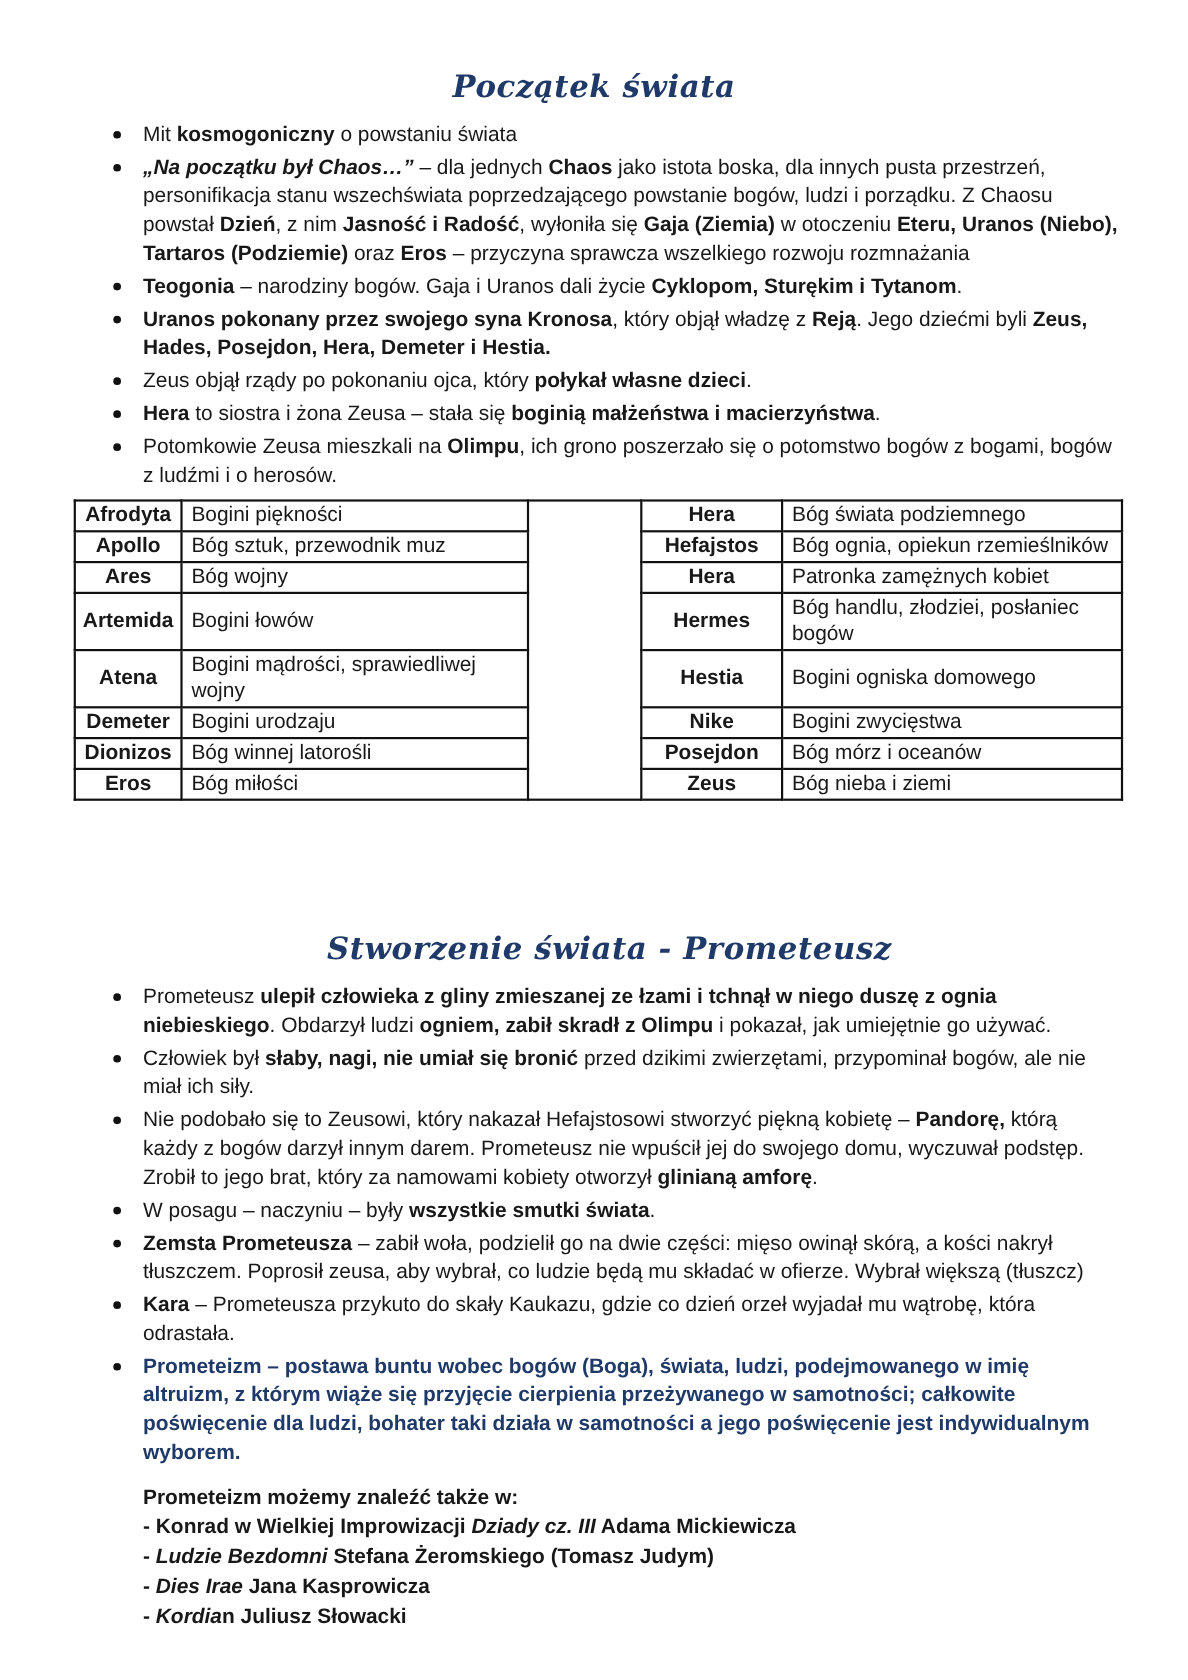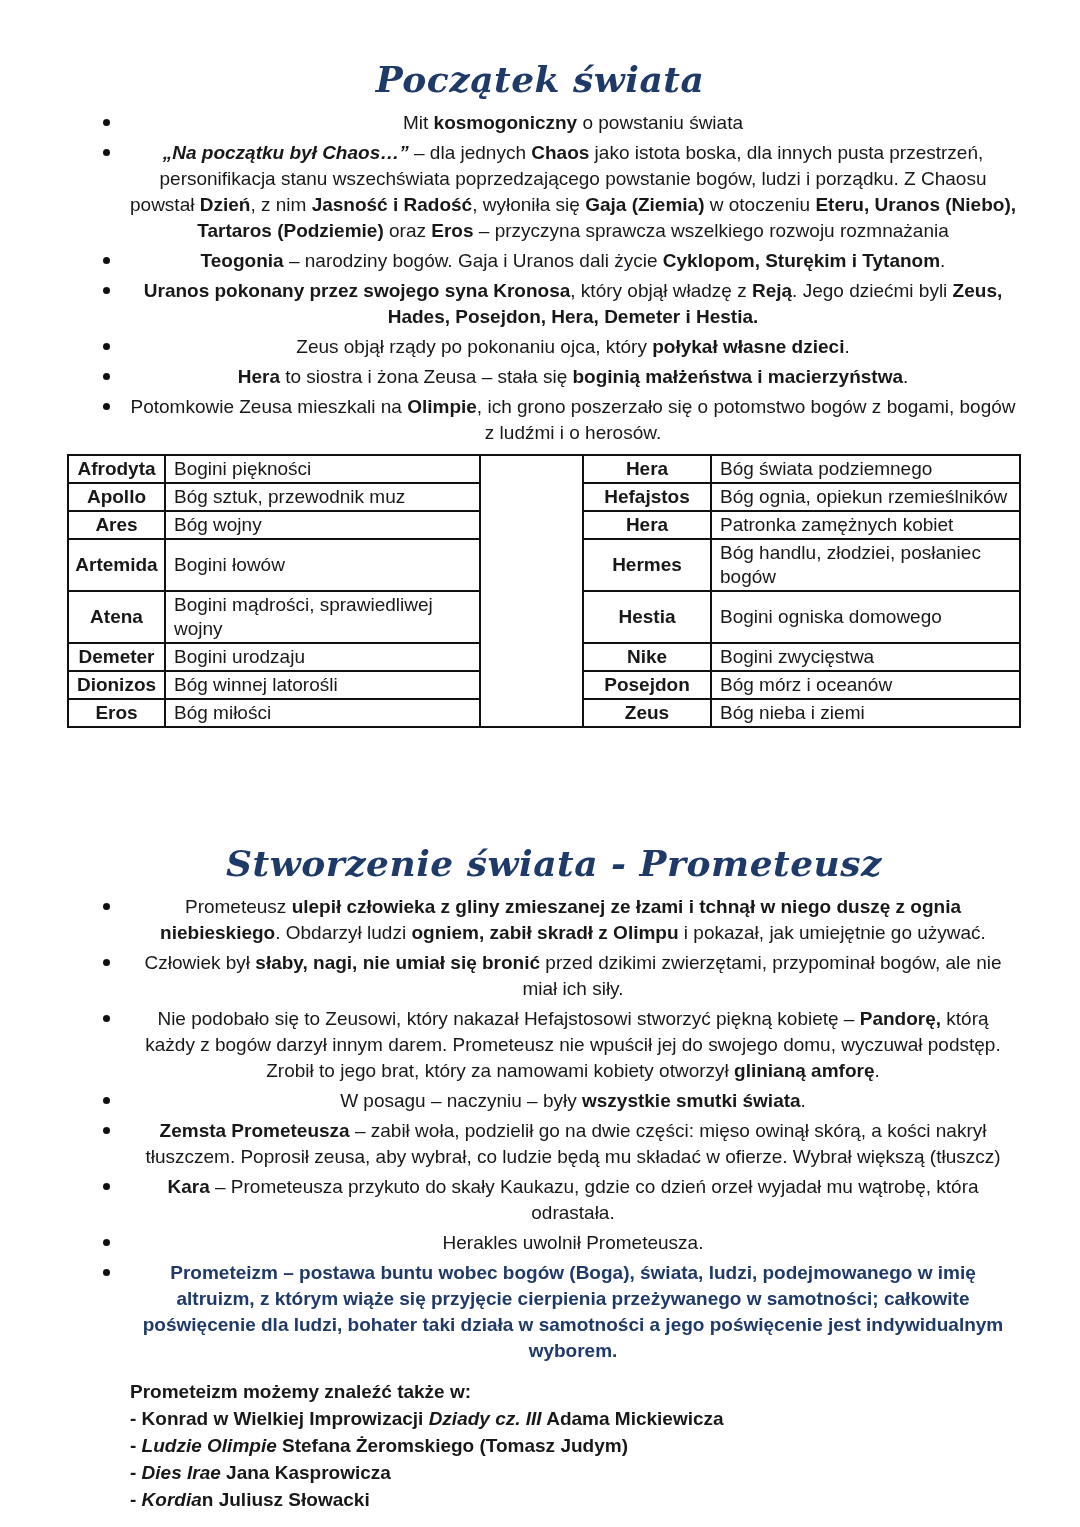--- a/index.html
+++ b/index.html
@@ -7,35 +7,34 @@
     width:1080px;height:1527px;
     font-family:"Liberation Sans",sans-serif;
     font-size:19px;color:#181818;
     overflow:hidden;
   }
   .page{position:relative;width:1080px;height:1527px;background:#fff;}
   .script-title{
     font-family:"DejaVu Serif",serif;
     font-style:italic;font-weight:700;
     text-align:center;
-    font-size:36px;line-height:34px;
+    font-size:28px;line-height:34px;
     letter-spacing:.5px;
     margin:62px 0 0 0;
   }
   .title-2{margin-top:118px;}
   ul.bullets{
     list-style:none;
     margin:14px 0 0 0;
     padding:0 64px 0 130px;
   }
   ul.bullets li{
     position:relative;
     line-height:26px;
     margin-bottom:4px;
-    text-align:center;
   }
   ul.bullets li::before{
     content:"";
     position:absolute;left:-27px;top:9px;
     width:7px;height:7px;border-radius:50%;
     background:#111;
   }
   .b{font-weight:700;}
   .i{font-style:italic;}
   .bi{font-weight:700;font-style:italic;}
@@ -66,21 +65,21 @@
 
   <h1 class="script-title" style="color: rgb(31, 58, 104);">Początek świata</h1>
 
   <ul class="bullets">
       <li><span>Mit </span><span class="b">kosmogoniczny</span><span> o powstaniu świata</span></li>
       <li><span class="bi">„Na początku był Chaos…”</span><span> – dla jednych </span><span class="b">Chaos</span><span> jako istota boska, dla innych pusta przestrzeń, personifikacja stanu wszechświata poprzedzającego powstanie bogów, ludzi i porządku. Z Chaosu powstał </span><span class="b">Dzień</span><span>, z nim </span><span class="b">Jasność i Radość</span><span>, wyłoniła się </span><span class="b">Gaja (Ziemia)</span><span> w otoczeniu </span><span class="b">Eteru, Uranos (Niebo), Tartaros (Podziemie)</span><span> oraz </span><span class="b">Eros</span><span> – przyczyna sprawcza wszelkiego rozwoju rozmnażania</span></li>
       <li><span class="b">Teogonia</span><span> – narodziny bogów. Gaja i Uranos dali życie </span><span class="b">Cyklopom, Sturękim i Tytanom</span><span>.</span></li>
       <li><span class="b">Uranos pokonany przez swojego syna Kronosa</span><span>, który objął władzę z </span><span class="b">Reją</span><span>. Jego dziećmi byli </span><span class="b">Zeus, Hades, Posejdon, Hera, Demeter i Hestia.</span></li>
       <li><span>Zeus objął rządy po pokonaniu ojca, który </span><span class="b">połykał własne dzieci</span><span>.</span></li>
       <li><span class="b">Hera</span><span> to siostra i żona Zeusa – stała się </span><span class="b">boginią małżeństwa i macierzyństwa</span><span>.</span></li>
-      <li><span>Potomkowie Zeusa mieszkali na </span><span class="b">Olimpie</span><span>, ich grono poszerzało się o potomstwo bogów z bogami, bogów z ludźmi i o herosów.</span></li>
+      <li><span>Potomkowie Zeusa mieszkali na </span><span class="b">Olimpu</span><span>, ich grono poszerzało się o potomstwo bogów z bogami, bogów z ludźmi i o herosów.</span></li>
     </ul>
 
   <table class="gods">
     <colgroup>
       <col style="width:97px">
       <col style="width:315px">
       <col style="width:103px">
       <col style="width:128px">
       <col style="width:309px">
     </colgroup>
@@ -139,27 +138,26 @@
 
   <h1 class="script-title title-2" style="color: rgb(31, 58, 104); padding-left: 28px;">Stworzenie świata - Prometeusz</h1>
 
   <ul class="bullets">
       <li><span>Prometeusz </span><span class="b">ulepił człowieka z gliny zmieszanej ze łzami i tchnął w niego duszę z ognia niebieskiego</span><span>. Obdarzył ludzi </span><span class="b">ogniem, zabił skradł z Olimpu</span><span> i pokazał, jak umiejętnie go używać.</span></li>
       <li><span>Człowiek był </span><span class="b">słaby, nagi, nie umiał się bronić</span><span> przed dzikimi zwierzętami, przypominał bogów, ale nie miał ich siły.</span></li>
       <li><span>Nie podobało się to Zeusowi, który nakazał Hefajstosowi stworzyć piękną kobietę – </span><span class="b">Pandorę,</span><span> którą każdy z bogów darzył innym darem. Prometeusz nie wpuścił jej do swojego domu, wyczuwał podstęp. Zrobił to jego brat, który za namowami kobiety otworzył </span><span class="b">glinianą amforę</span><span>.</span></li>
       <li><span>W posagu – naczyniu – były </span><span class="b">wszystkie smutki świata</span><span>.</span></li>
       <li><span class="b">Zemsta Prometeusza</span><span> – zabił woła, podzielił go na dwie części: mięso owinął skórą, a kości nakrył tłuszczem. Poprosił zeusa, aby wybrał, co ludzie będą mu składać w ofierze. Wybrał większą (tłuszcz)</span></li>
       <li><span class="b">Kara</span><span> – Prometeusza przykuto do skały Kaukazu, gdzie co dzień orzeł wyjadał mu wątrobę, która odrastała.</span></li>
-      <li><span>Herakles uwolnił Prometeusza.</span></li>
       <li class="blue" style="color: rgb(31, 58, 104);"><span>Prometeizm – postawa buntu wobec bogów (Boga), świata, ludzi, podejmowanego w imię altruizm, z którym wiąże się przyjęcie cierpienia przeżywanego w samotności; całkowite poświęcenie dla ludzi, bohater taki działa w samotności a jego poświęcenie jest indywidualnym wyborem.</span></li>
     </ul>
 
   <div class="footer-block">
     <div class="fb-heading">Prometeizm możemy znaleźć także w:</div>
     <div>
         <div class="fb-line"><span>- Konrad w Wielkiej Improwizacji </span><span class="i">Dziady cz. III</span><span> Adama Mickiewicza</span></div>
-        <div class="fb-line"><span>- </span><span class="i">Ludzie Olimpie</span><span> Stefana Żeromskiego (Tomasz Judym)</span></div>
+        <div class="fb-line"><span>- </span><span class="i">Ludzie Bezdomni</span><span> Stefana Żeromskiego (Tomasz Judym)</span></div>
         <div class="fb-line"><span>- </span><span class="i">Dies Irae</span><span> Jana Kasprowicza</span></div>
         <div class="fb-line"><span>- </span><span class="i">Kordia</span><span>n Juliusz Słowacki</span></div>
       </div>
   </div>
 
 </div>
 
 </body></html>

